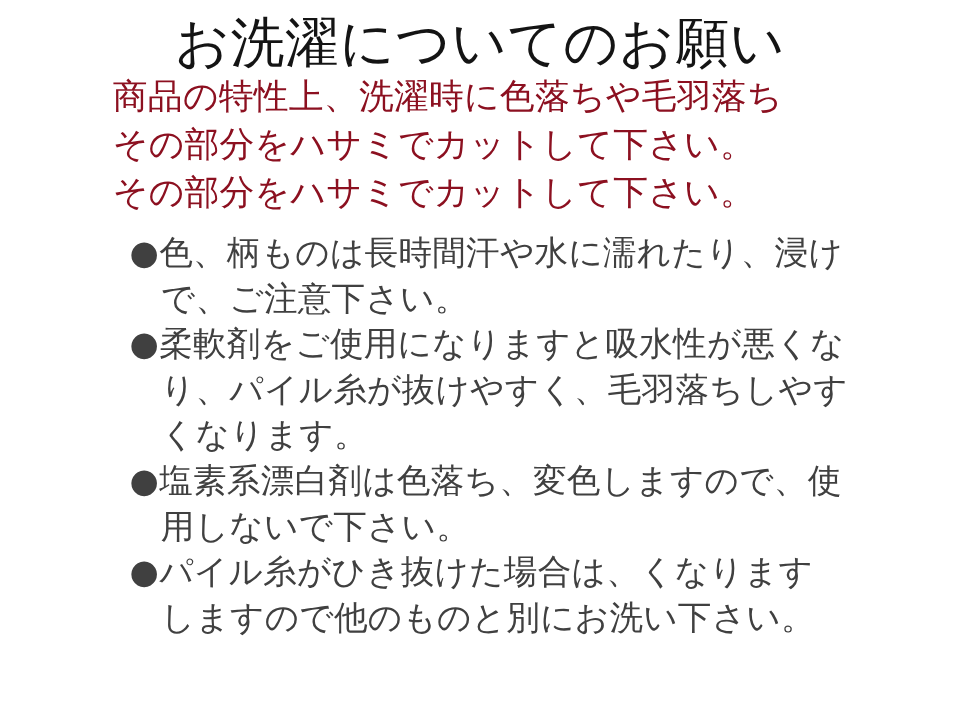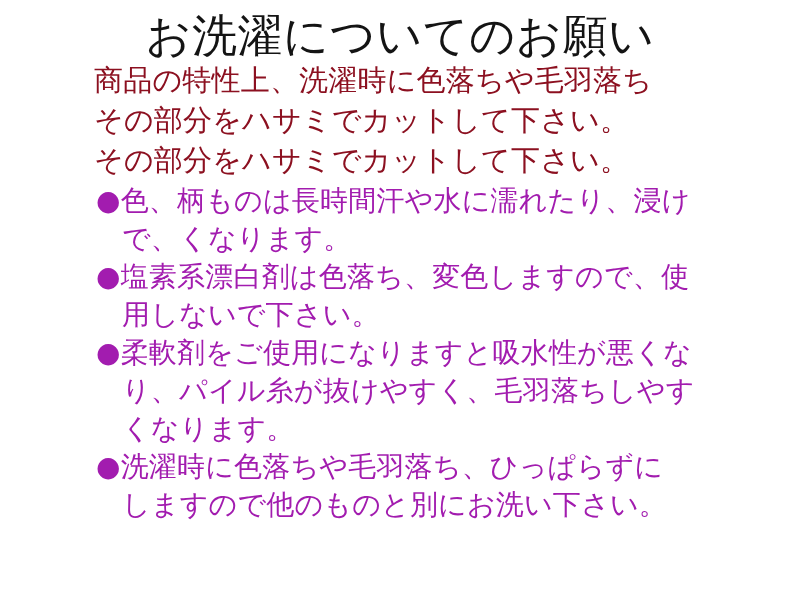--- a/index.html
+++ b/index.html
@@ -35,24 +35,24 @@
     font-size: 29px;
     line-height: 40px;
     letter-spacing: 0.2px;
     margin: 2px 0 2px 0;
     padding-left: 76px;
   }
   .warning-line {
     white-space: nowrap;
   }
   .bullet-list {
-    margin: 0;
+    margin: 12px;
     padding: 0;
     list-style: none;
-    color: #a21caf;
+    color: #404040;
   }
   .bullet-item {
     font-size: 28px;
     line-height: 38px;
     letter-spacing: 0.2px;
     padding-left: 104px;
     text-indent: -26px;
     margin: 0 0 0 0;
   }
   .bullet-line {
@@ -76,33 +76,33 @@
   <div class="warning-block" style="color: rgb(140, 16, 32);">
     <div class="warning-line">商品の特性上、洗濯時に色落ちや毛羽落ち</div>
     <div class="warning-line">その部分をハサミでカットして下さい。</div>
     <div class="warning-line">その部分をハサミでカットして下さい。</div>
   </div>
 
   <ul class="bullet-list">
 
     <li class="bullet-item">
       <span class="bullet-line"><span class="bullet-dot">●</span><span>色、柄ものは長時間汗や水に濡れたり、浸け</span></span>
-      <span class="bullet-line cont">で、くなります。</span>
-    </li>
-
-    <li class="bullet-item">
-      <span class="bullet-line"><span class="bullet-dot">●</span><span>塩素系漂白剤は色落ち、変色しますので、使</span></span>
-      <span class="bullet-line cont">用しないで下さい。</span>
+      <span class="bullet-line cont">で、ご注意下さい。</span>
     </li>
 
     <li class="bullet-item">
       <span class="bullet-line"><span class="bullet-dot">●</span><span>柔軟剤をご使用になりますと吸水性が悪くな</span></span>
       <span class="bullet-line cont">り、パイル糸が抜けやすく、毛羽落ちしやす</span>
       <span class="bullet-line cont">くなります。</span>
     </li>
 
     <li class="bullet-item">
-      <span class="bullet-line"><span class="bullet-dot">●</span><span>洗濯時に色落ちや毛羽落ち、ひっぱらずに</span></span>
+      <span class="bullet-line"><span class="bullet-dot">●</span><span>塩素系漂白剤は色落ち、変色しますので、使</span></span>
+      <span class="bullet-line cont">用しないで下さい。</span>
+    </li>
+
+    <li class="bullet-item">
+      <span class="bullet-line"><span class="bullet-dot">●</span><span>パイル糸がひき抜けた場合は、くなります</span></span>
       <span class="bullet-line cont">しますので他のものと別にお洗い下さい。</span>
     </li>
 
   </ul>
 </div>
 
 </body></html>

